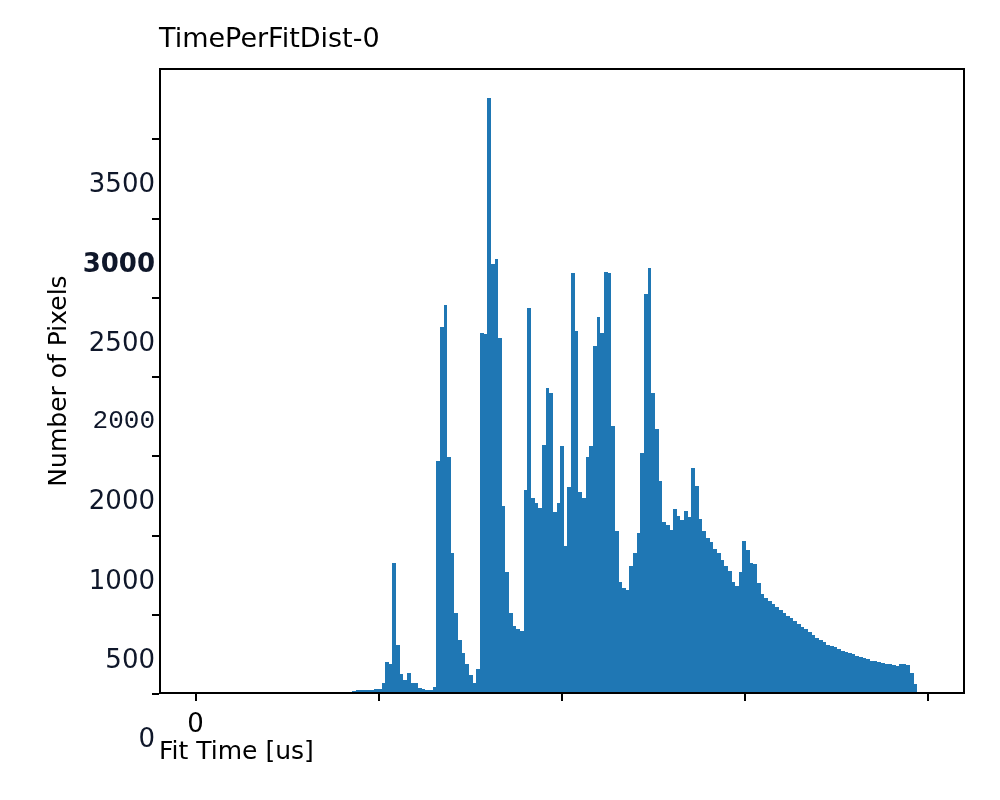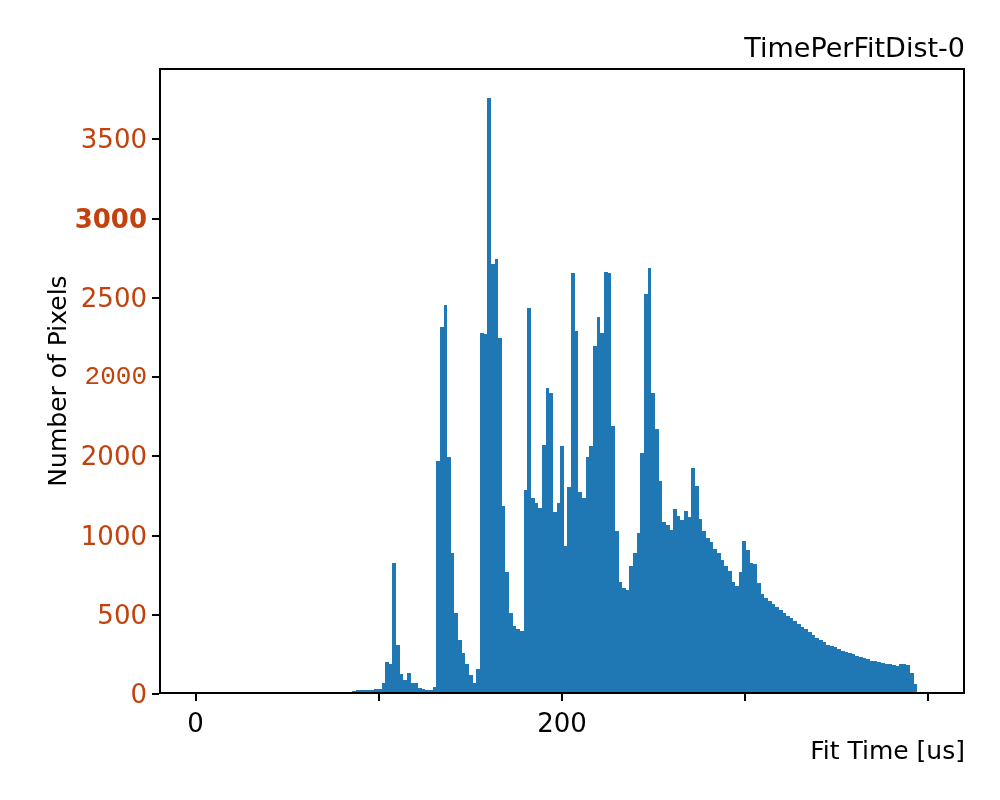--- a/index.html
+++ b/index.html
@@ -16,23 +16,23 @@
   #figure {
     position: relative;
     width: 1000px;
     height: 800px;
     background: #ffffff;
   }
   
   #chart-title {
     position: absolute;
     left: 159px;
-    top: 32px;
+    top: 22px;
     width: 806px;
-    text-align: right;
+    text-align: left;
     font-size: 27px;
     color: #000000;
     line-height: 32px;
     white-space: nowrap;
   }
   
   #plot-area {
     position: absolute;
     left: 159px;
     top: 68px;
@@ -65,48 +65,49 @@
     transform-origin: 0 0;
     transform: translate(38px, 694px) rotate(-90deg);
     text-align: center;
     font-size: 25px;
     color: #000000;
     line-height: 40px;
     white-space: nowrap;
   }
   .y-tick-label {
     position: absolute;
-    right: 12px;
+    right: 4px;
     width: 100px;
     text-align: right;
     font-size: 26px;
-    color: #c2410c;
+    color: #0f172a;
     line-height: 26px;
     white-space: nowrap;
+    margin-top: 44px;
   }
   .y-tick-mark {
     position: absolute;
     width: 7px;
     height: 2px;
     background: #000000;
   }
   #y-ticks-wrap {
     position: absolute;
     left: 45px;
     top: 0;
     width: 114px;
     height: 800px;
   }
   
   #x-axis-label {
     position: absolute;
     left: 159px;
     top: 736px;
     width: 806px;
-    text-align: right;
+    text-align: left;
     font-size: 25px;
     color: #000000;
     line-height: 30px;
     white-space: nowrap;
   }
   #x-ticks-wrap {
     position: absolute;
     left: 0;
     top: 694px;
     width: 1000px;
@@ -164,21 +165,20 @@
       <svg id="bars-svg" viewBox="0 0 806 626" preserveAspectRatio="none">
           <path d="M192.34 626.00L192.34 624.73L196.00 624.73L196.00 626.00ZM196.00 626.00L196.00 624.42L199.67 624.42L199.67 626.00ZM199.67 626.00L199.67 624.10L203.33 624.10L203.33 626.00ZM203.33 626.00L203.33 624.10L207.00 624.10L207.00 626.00ZM207.00 626.00L207.00 623.78L210.66 623.78L210.66 626.00ZM210.66 626.00L210.66 623.78L214.32 623.78L214.32 626.00ZM214.32 626.00L214.32 623.46L217.99 623.46L217.99 626.00ZM217.99 626.00L217.99 622.83L221.65 622.83L221.65 626.00ZM221.65 626.00L221.65 616.49L225.31 616.49L225.31 626.00ZM225.31 626.00L225.31 595.89L228.98 595.89L228.98 626.00ZM228.98 626.00L228.98 598.27L232.64 598.27L232.64 626.00ZM232.64 626.00L232.64 496.05L236.30 496.05L236.30 626.00ZM236.30 626.00L236.30 578.46L239.97 578.46L239.97 626.00ZM239.97 626.00L239.97 607.77L243.63 607.77L243.63 626.00ZM243.63 626.00L243.63 614.11L247.30 614.11L247.30 626.00ZM247.30 626.00L247.30 606.98L250.96 606.98L250.96 626.00ZM250.96 626.00L250.96 616.49L254.62 616.49L254.62 626.00ZM254.62 626.00L254.62 617.28L258.29 617.28L258.29 626.00ZM258.29 626.00L258.29 622.04L261.95 622.04L261.95 626.00ZM261.95 626.00L261.95 623.15L265.61 623.15L265.61 626.00ZM265.61 626.00L265.61 624.10L269.28 624.10L269.28 626.00ZM269.28 626.00L269.28 624.42L272.94 624.42L272.94 626.00ZM272.94 626.00L272.94 621.25L276.60 621.25L276.60 626.00ZM276.60 626.00L276.60 393.03L280.27 393.03L280.27 626.00ZM280.27 626.00L280.27 258.32L283.93 258.32L283.93 626.00ZM283.93 626.00L283.93 236.93L287.60 236.93L287.60 626.00ZM287.60 626.00L287.60 389.86L291.26 389.86L291.26 626.00ZM291.26 626.00L291.26 486.54L294.92 486.54L294.92 626.00ZM294.92 626.00L294.92 546.76L298.59 546.76L298.59 626.00ZM298.59 626.00L298.59 573.70L302.25 573.70L302.25 626.00ZM302.25 626.00L302.25 586.38L305.91 586.38L305.91 626.00ZM305.91 626.00L305.91 597.47L309.58 597.47L309.58 626.00ZM309.58 626.00L309.58 608.57L313.24 608.57L313.24 626.00ZM313.24 626.00L313.24 616.49L316.90 616.49L316.90 626.00ZM316.90 626.00L316.90 603.02L320.57 603.02L320.57 626.00ZM320.57 626.00L320.57 264.66L324.23 264.66L324.23 626.00ZM324.23 626.00L324.23 265.46L327.90 265.46L327.90 626.00ZM327.90 626.00L327.90 27.73L331.56 27.73L331.56 626.00ZM331.56 626.00L331.56 195.72L335.22 195.72L335.22 626.00ZM335.22 626.00L335.22 190.18L338.89 190.18L338.89 626.00ZM338.89 626.00L338.89 269.42L342.55 269.42L342.55 626.00ZM342.55 626.00L342.55 438.99L346.21 438.99L346.21 626.00ZM346.21 626.00L346.21 505.55L349.88 505.55L349.88 626.00ZM349.88 626.00L349.88 546.76L353.54 546.76L353.54 626.00ZM353.54 626.00L353.54 559.44L357.20 559.44L357.20 626.00ZM357.20 626.00L357.20 562.61L360.87 562.61L360.87 626.00ZM360.87 626.00L360.87 564.19L364.53 564.19L364.53 626.00ZM364.53 626.00L364.53 423.14L368.20 423.14L368.20 626.00ZM368.20 626.00L368.20 239.31L371.86 239.31L371.86 626.00ZM371.86 626.00L371.86 431.07L375.52 431.07L375.52 626.00ZM375.52 626.00L375.52 435.82L379.19 435.82L379.19 626.00ZM379.19 626.00L379.19 440.58L382.85 440.58L382.85 626.00ZM382.85 626.00L382.85 377.18L386.51 377.18L386.51 626.00ZM386.51 626.00L386.51 320.13L390.18 320.13L390.18 626.00ZM390.18 626.00L390.18 324.89L393.84 324.89L393.84 626.00ZM393.84 626.00L393.84 445.33L397.50 445.33L397.50 626.00ZM397.50 626.00L397.50 435.82L401.17 435.82L401.17 626.00ZM401.17 626.00L401.17 378.77L404.83 378.77L404.83 626.00ZM404.83 626.00L404.83 478.61L408.50 478.61L408.50 626.00ZM408.50 626.00L408.50 419.97L412.16 419.97L412.16 626.00ZM412.16 626.00L412.16 204.44L415.82 204.44L415.82 626.00ZM415.82 626.00L415.82 263.08L419.49 263.08L419.49 626.00ZM419.49 626.00L419.49 424.73L423.15 424.73L423.15 626.00ZM423.15 626.00L423.15 431.07L426.81 431.07L426.81 626.00ZM426.81 626.00L426.81 389.86L430.48 389.86L430.48 626.00ZM430.48 626.00L430.48 378.77L434.14 378.77L434.14 626.00ZM434.14 626.00L434.14 277.34L437.80 277.34L437.80 626.00ZM437.80 626.00L437.80 248.82L441.47 248.82L441.47 626.00ZM441.47 626.00L441.47 264.66L445.13 264.66L445.13 626.00ZM445.13 626.00L445.13 202.86L448.80 202.86L448.80 626.00ZM448.80 626.00L448.80 204.44L452.46 204.44L452.46 626.00ZM452.46 626.00L452.46 358.17L456.12 358.17L456.12 626.00ZM456.12 626.00L456.12 464.35L459.79 464.35L459.79 626.00ZM459.79 626.00L459.79 515.06L463.45 515.06L463.45 626.00ZM463.45 626.00L463.45 521.40L467.11 521.40L467.11 626.00ZM467.11 626.00L467.11 522.99L470.78 522.99L470.78 626.00ZM470.78 626.00L470.78 499.22L474.44 499.22L474.44 626.00ZM474.44 626.00L474.44 486.54L478.10 486.54L478.10 626.00ZM478.10 626.00L478.10 465.93L481.77 465.93L481.77 626.00ZM481.77 626.00L481.77 385.11L485.43 385.11L485.43 626.00ZM485.43 626.00L485.43 225.04L489.10 225.04L489.10 626.00ZM489.10 626.00L489.10 199.69L492.76 199.69L492.76 626.00ZM492.76 626.00L492.76 324.89L496.42 324.89L496.42 626.00ZM496.42 626.00L496.42 361.34L500.09 361.34L500.09 626.00ZM500.09 626.00L500.09 413.64L503.75 413.64L503.75 626.00ZM503.75 626.00L503.75 454.84L507.41 454.84L507.41 626.00ZM507.41 626.00L507.41 458.01L511.08 458.01L511.08 626.00ZM511.08 626.00L511.08 462.76L514.74 462.76L514.74 626.00ZM514.74 626.00L514.74 442.16L518.40 442.16L518.40 626.00ZM518.40 626.00L518.40 448.50L522.07 448.50L522.07 626.00ZM522.07 626.00L522.07 453.26L525.73 453.26L525.73 626.00ZM525.73 626.00L525.73 443.75L529.40 443.75L529.40 626.00ZM529.40 626.00L529.40 450.09L533.06 450.09L533.06 626.00ZM533.06 626.00L533.06 400.96L536.72 400.96L536.72 626.00ZM536.72 626.00L536.72 418.39L540.39 418.39L540.39 626.00ZM540.39 626.00L540.39 451.67L544.05 451.67L544.05 626.00ZM544.05 626.00L544.05 464.35L547.71 464.35L547.71 626.00ZM547.71 626.00L547.71 470.69L551.38 470.69L551.38 626.00ZM551.38 626.00L551.38 475.44L555.04 475.44L555.04 626.00ZM555.04 626.00L555.04 481.78L558.70 481.78L558.70 626.00ZM558.70 626.00L558.70 486.54L562.37 486.54L562.37 626.00ZM562.37 626.00L562.37 492.88L566.03 492.88L566.03 626.00ZM566.03 626.00L566.03 499.22L569.70 499.22L569.70 626.00ZM569.70 626.00L569.70 503.97L573.36 503.97L573.36 626.00ZM573.36 626.00L573.36 515.06L577.02 515.06L577.02 626.00ZM577.02 626.00L577.02 519.82L580.69 519.82L580.69 626.00ZM580.69 626.00L580.69 505.55L584.35 505.55L584.35 626.00ZM584.35 626.00L584.35 473.86L588.01 473.86L588.01 626.00ZM588.01 626.00L588.01 483.37L591.68 483.37L591.68 626.00ZM591.68 626.00L591.68 496.05L595.34 496.05L595.34 626.00ZM595.34 626.00L595.34 497.63L599.00 497.63L599.00 626.00ZM599.00 626.00L599.00 516.65L602.67 516.65L602.67 626.00ZM602.67 626.00L602.67 527.74L606.33 527.74L606.33 626.00ZM606.33 626.00L606.33 530.91L610.00 530.91L610.00 626.00ZM610.00 626.00L610.00 534.08L613.66 534.08L613.66 626.00ZM613.66 626.00L613.66 537.25L617.32 537.25L617.32 626.00ZM617.32 626.00L617.32 540.42L620.99 540.42L620.99 626.00ZM620.99 626.00L620.99 543.59L624.65 543.59L624.65 626.00ZM624.65 626.00L624.65 546.76L628.31 546.76L628.31 626.00ZM628.31 626.00L628.31 549.93L631.98 549.93L631.98 626.00ZM631.98 626.00L631.98 551.51L635.64 551.51L635.64 626.00ZM635.64 626.00L635.64 554.68L639.30 554.68L639.30 626.00ZM639.30 626.00L639.30 557.85L642.97 557.85L642.97 626.00ZM642.97 626.00L642.97 561.02L646.63 561.02L646.63 626.00ZM646.63 626.00L646.63 562.61L650.30 562.61L650.30 626.00ZM650.30 626.00L650.30 565.78L653.96 565.78L653.96 626.00ZM653.96 626.00L653.96 568.95L657.62 568.95L657.62 626.00ZM657.62 626.00L657.62 572.12L661.29 572.12L661.29 626.00ZM661.29 626.00L661.29 573.70L664.95 573.70L664.95 626.00ZM664.95 626.00L664.95 575.29L668.61 575.29L668.61 626.00ZM668.61 626.00L668.61 578.46L672.28 578.46L672.28 626.00ZM672.28 626.00L672.28 579.25L675.94 579.25L675.94 626.00ZM675.94 626.00L675.94 580.83L679.60 580.83L679.60 626.00ZM679.60 626.00L679.60 583.21L683.27 583.21L683.27 626.00ZM683.27 626.00L683.27 584.79L686.93 584.79L686.93 626.00ZM686.93 626.00L686.93 585.59L690.60 585.59L690.60 626.00ZM690.60 626.00L690.60 587.17L694.26 587.17L694.26 626.00ZM694.26 626.00L694.26 587.96L697.92 587.96L697.92 626.00ZM697.92 626.00L697.92 589.55L701.59 589.55L701.59 626.00ZM701.59 626.00L701.59 590.34L705.25 590.34L705.25 626.00ZM705.25 626.00L705.25 591.93L708.91 591.93L708.91 626.00ZM708.91 626.00L708.91 592.72L712.58 592.72L712.58 626.00ZM712.58 626.00L712.58 594.30L716.24 594.30L716.24 626.00ZM716.24 626.00L716.24 595.10L719.90 595.10L719.90 626.00ZM719.90 626.00L719.90 595.89L723.57 595.89L723.57 626.00ZM723.57 626.00L723.57 596.68L727.23 596.68L727.23 626.00ZM727.23 626.00L727.23 597.47L730.90 597.47L730.90 626.00ZM730.90 626.00L730.90 598.27L734.56 598.27L734.56 626.00ZM734.56 626.00L734.56 599.06L738.22 599.06L738.22 626.00ZM738.22 626.00L738.22 599.85L741.89 599.85L741.89 626.00ZM741.89 626.00L741.89 598.27L745.55 598.27L745.55 626.00ZM745.55 626.00L745.55 597.47L749.21 597.47L749.21 626.00ZM749.21 626.00L749.21 599.06L752.88 599.06L752.88 626.00ZM752.88 626.00L752.88 606.98L756.54 606.98L756.54 626.00ZM756.54 626.00L756.54 618.08L760.20 618.08L760.20 626.00Z" fill="#1f77b4" shape-rendering="crispEdges"></path>
         </svg>
     </div>
   </div>
 
   <div id="x-ticks-wrap">
       <div class="x-tick-label" style="left: 195.636px;">0</div>
       <div class="x-tick-mark" style="left: 194.636px;"></div>
       <div class="x-tick-mark" style="left: 377.818px;"></div>
-      <div class="x-tick-label" style="left: 562px;">200</div>
       <div class="x-tick-mark" style="left: 561px;"></div>
       <div class="x-tick-mark" style="left: 744.182px;"></div>
       <div class="x-tick-mark" style="left: 927.364px;"></div>
     </div>
 
   <div id="x-axis-label">Fit Time [us]</div>
 
 </div>
 
 </body></html>

